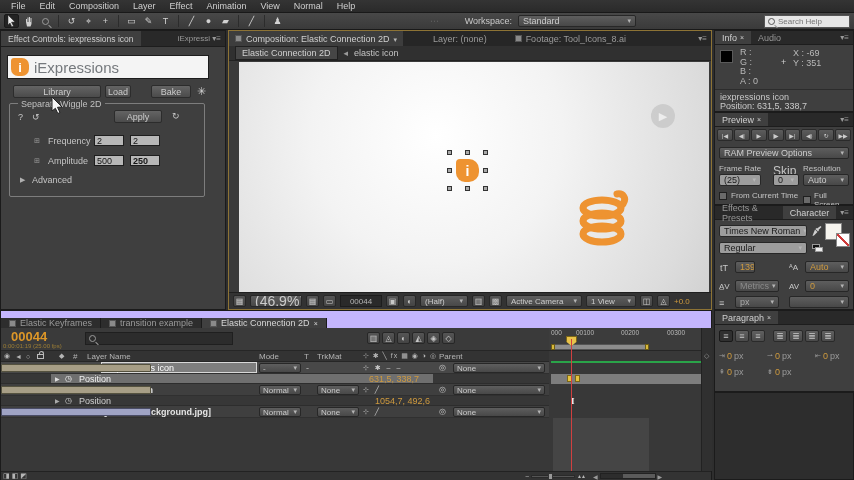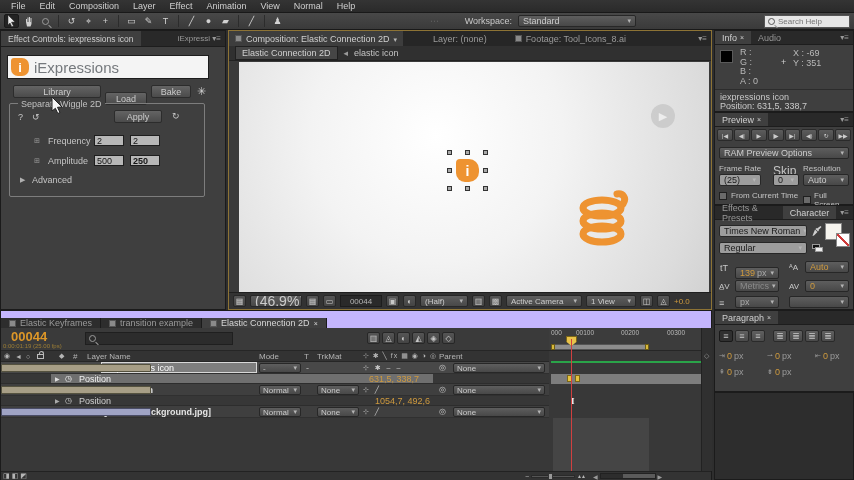--- a/index.html
+++ b/index.html
@@ -165,21 +165,21 @@
   <div class="panel" style="left:0;top:30px;width:226px;height:280px">
     <div class="phead" style="height:16px">
       <span class="ptab on" style="font-size:8.5px">Effect Controls: iexpressions icon</span>
       <span class="pmenu"><span>iExpressi</span>&nbsp;<span>▾≡</span></span>
     </div>
     <div class="ec-banner">
       <span class="ilogo">i</span>
       <span style="color:#75797d;font-size:15px">iExpressions</span>
     </div>
     <div class="btn abs" style="left:12px;top:54px;width:88px">Library</div>
-    <div class="btn abs" style="left:104px;top:61px;width:42px">Load</div>
+    <div class="btn abs" style="left:104px;top:54px;width:26px">Load</div>
     <div class="btn abs" style="left:150px;top:54px;width:40px">Bake</div>
     <span class="abs" style="left:196px;top:54px;font-size:11px;color:#d0d0d0">✳</span>
 
     <div class="fieldset">
       <span class="legend">Separate Wiggle 2D</span>
       <span class="abs" style="left:8px;top:8px;color:#c9c9c9">?</span>
       <span class="abs" style="left:22px;top:8px;color:#c9c9c9">↺</span>
       <div class="btn abs" style="left:104px;top:6px;width:48px">Apply</div>
       <span class="abs" style="left:162px;top:7px;color:#c9c9c9">↻</span>
 
@@ -361,21 +361,21 @@
            background-image:linear-gradient(45deg,transparent 42%,#cf3b3b 42%,#cf3b3b 58%,transparent 58%)"></div>
     </div>
     <div class="dd abs" style="left:4px;top:36px;width:88px;background:#9d9d9d;color:#1a1a1a">
         <span>Regular</span>
       </div>
     <div class="abs" style="left:97px;top:38px;width:12px;height:9px">
       <div class="abs" style="left:0;top:0;width:8px;height:5px;background:#111;border:1px solid #999"></div>
       <div class="abs" style="left:3px;top:3px;width:8px;height:5px;background:#eee;border:1px solid #999"></div>
     </div>
     <span class="abs" style="left:5px;top:57px;color:#c9c9c9;font-size:9px">tT</span>
-    <div class="dd abs" style="left:20px;top:61px;width:44px">
+    <div class="dd abs" style="left:20px;top:55px;width:20px">
         <span class="orange">139</span>
         <span style="color:#aaa;margin-left:2px">px</span>
       </div>
     <span class="abs" style="left:74px;top:57px;color:#c9c9c9;font-size:8px">ᴬA</span>
     <div class="dd abs" style="left:90px;top:55px;width:44px">
         <span class="orange">Auto</span>
       </div>
     <span class="abs" style="left:4px;top:76px;color:#c9c9c9;font-size:8px">A̲V</span>
     <div class="dd abs" style="left:20px;top:74px;width:44px">
         <span style="color:#8b8b8b">Metrics</span>

